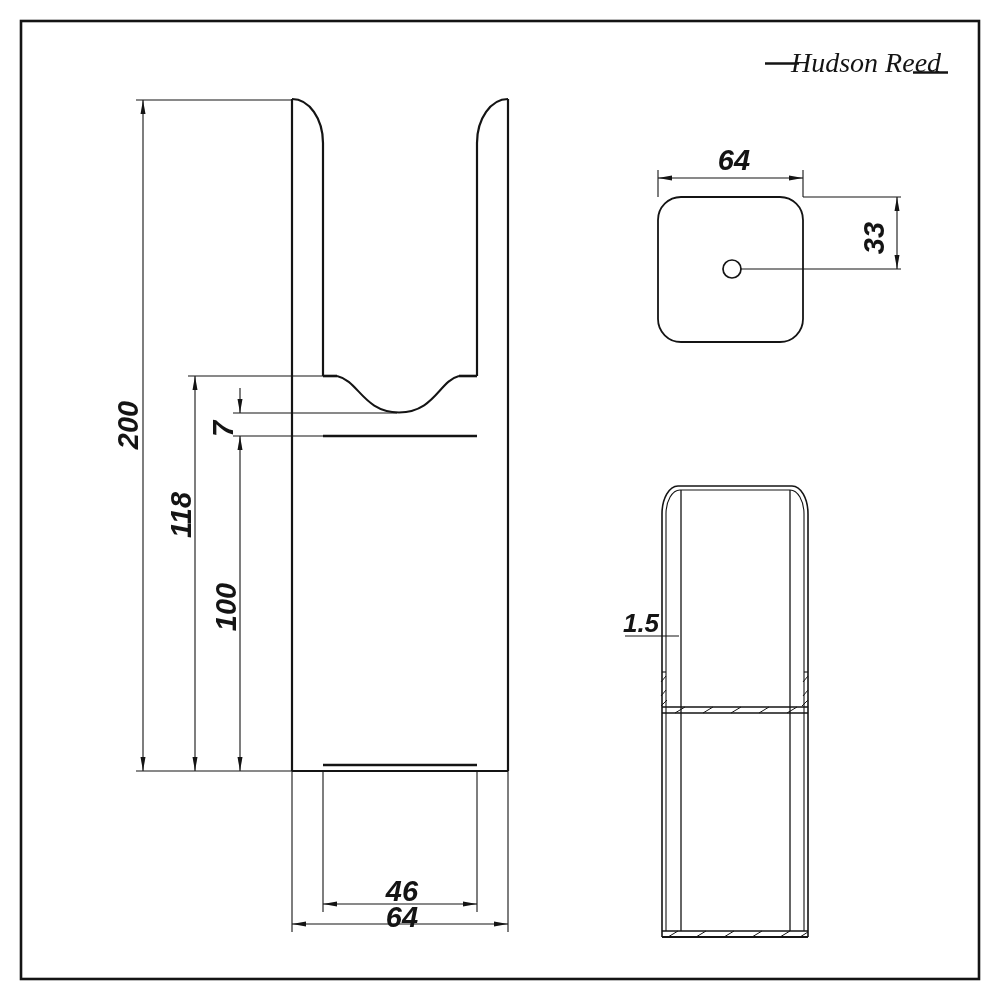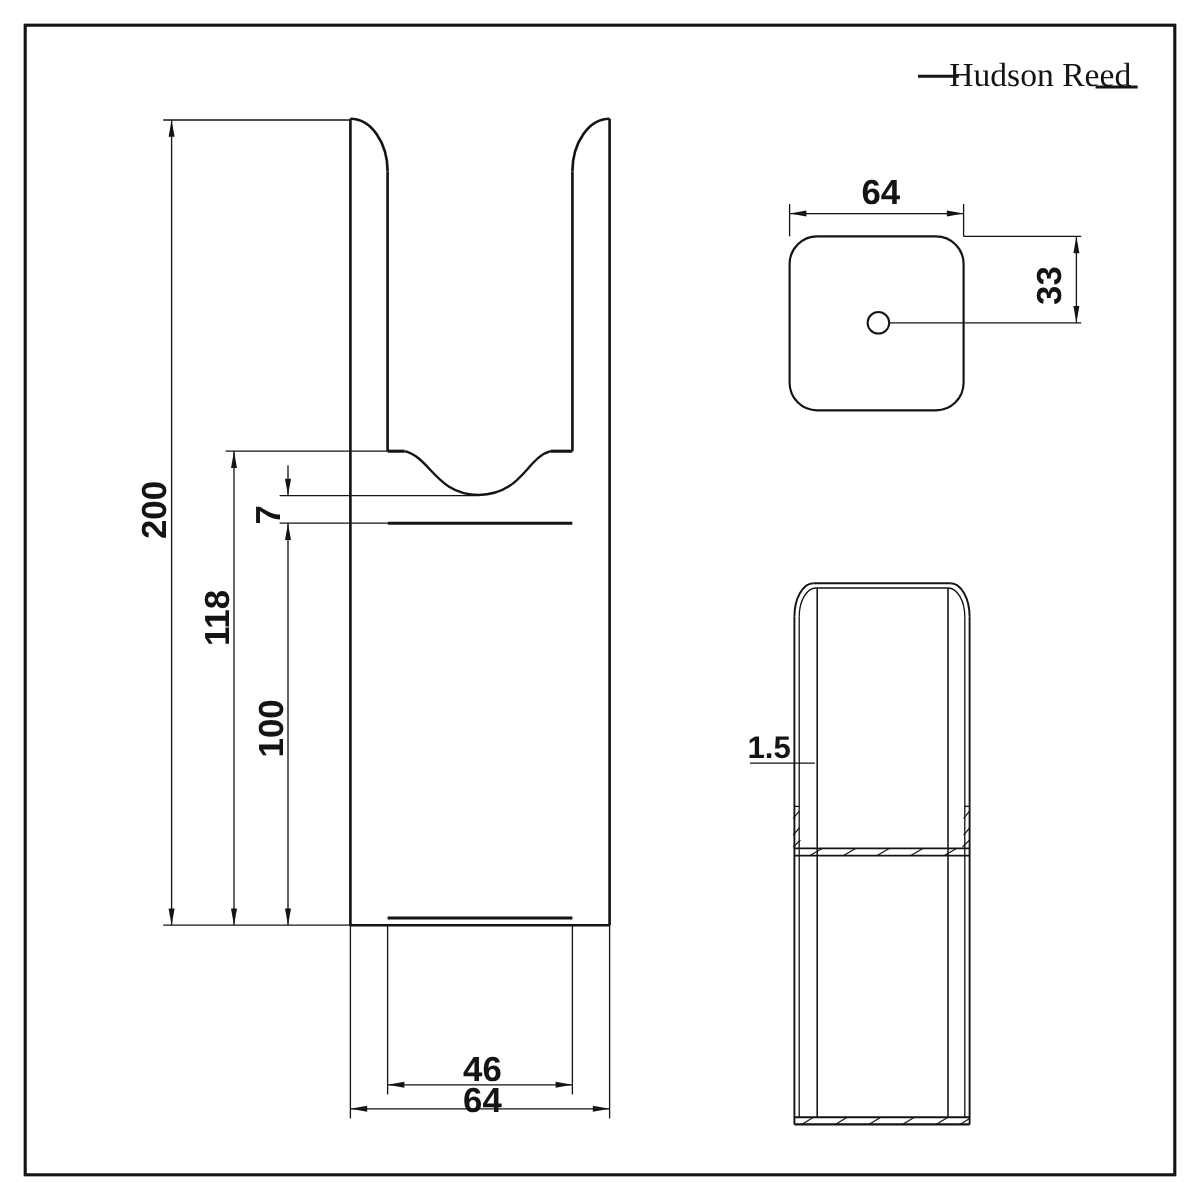--- a/index.html
+++ b/index.html
@@ -1,17 +1,17 @@
 <!DOCTYPE html>
 <html><head>
 <meta charset="utf-8">
 <style>
   html,body{margin:0;padding:0;background:#ffffff;}
   .page{position:relative;width:1000px;height:1000px;background:#ffffff;overflow:hidden;
-        font-family:"Liberation Sans",sans-serif;}
+        font-family:"Liberation Sans",sans-serif;font-style:italic;}
   svg{position:absolute;left:0;top:0;}
   svg text{fill:#141414;}
   .dim{font-family:"Liberation Sans",sans-serif;font-weight:bold;font-size:29px;}
   .dim-small{font-family:"Liberation Sans",sans-serif;font-weight:bold;font-size:26px;}
   .logo-text{font-family:"Liberation Serif",serif;font-weight:400;font-size:28px;letter-spacing:0px;}
 </style>
 </head>
 <body>
 
 <div class="page">

